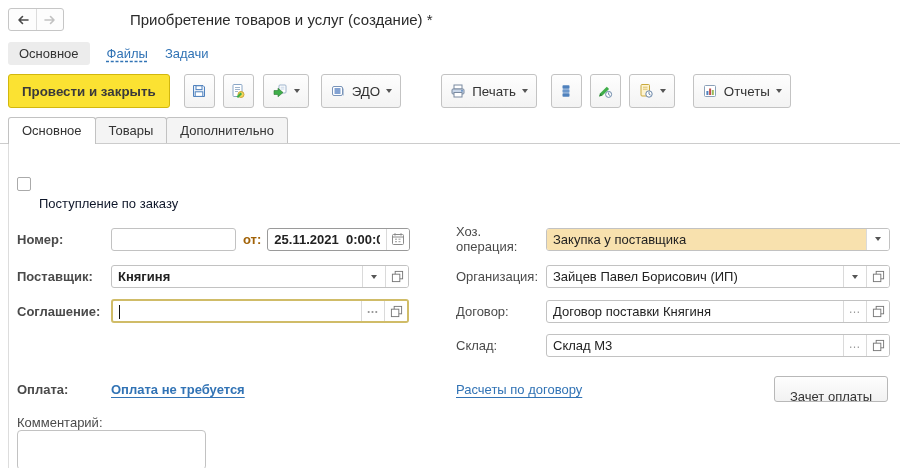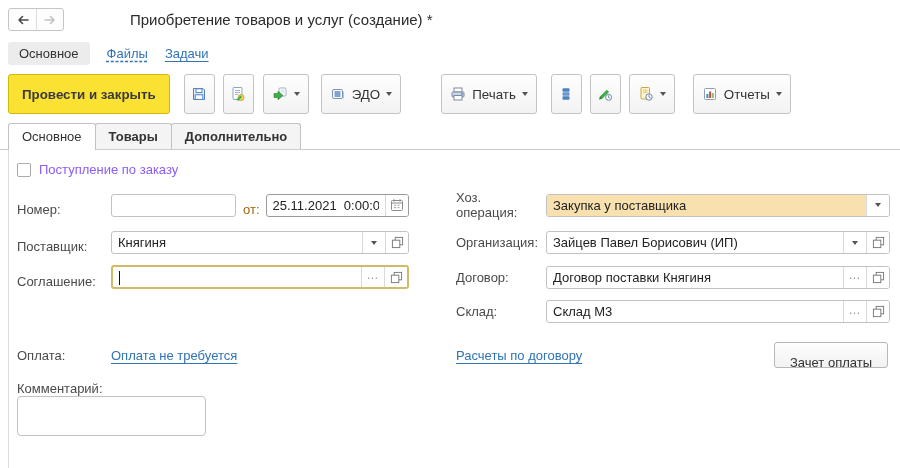--- a/index.html
+++ b/index.html
@@ -19,42 +19,42 @@
   .topbar{display:flex;align-items:center;padding:8px 0 0 8px;}
   .histbtns{display:flex;height:23px;border:1px solid #c6c6c6;border-radius:3px;overflow:hidden;background:#fdfdfd;}
   .histbtn{width:27px;display:flex;align-items:center;justify-content:center;cursor:pointer;}
   .histbtn + .histbtn{border-left:1px solid #dcdcdc;}
   .title{margin-left:66px;font-size:15px;color:#2b2b2b;white-space:nowrap;}
   
   .navrow{display:flex;align-items:center;padding:11px 0 0 8px;}
   .navchip{background:#ececec;border-radius:3px;padding:4px 11px;color:#333;}
   .navlink{color:var(--link-blue);margin-left:17px;cursor:pointer;}
   .navlink.dotted{text-decoration:underline;text-decoration-style:dashed;text-underline-offset:3px;}
-  .navlink.solid{text-decoration:underline;text-underline-offset:3px;}
+  .navlink.solid{text-underline-offset:3px;}
   
   .toolbar{display:flex;align-items:center;padding:9px 0 0 8px;}
-  .tbtn{height:40px;display:inline-flex;align-items:center;gap:6px;padding:0 8px;border:1px solid #c3c3c3;
+  .tbtn{height:34px;display:inline-flex;align-items:center;gap:6px;padding:0 8px;border:1px solid #c3c3c3;
         border-radius:3px;background:linear-gradient(#fefefe,#f3f3f3);color:#333;cursor:pointer;white-space:nowrap;}
   .tbtn.icon-only{width:31px;justify-content:center;padding:0;}
   .tbtn.primary{background:var(--accent-yellow);border-color:#d2b70d;font-weight:bold;color:#3a3a3a;padding:0 13px;}
   .caret{width:0;height:0;border-left:3.5px solid transparent;border-right:3.5px solid transparent;border-top:4px solid #555;}
   .g14{margin-left:14px}.g8{margin-left:8px}.g9{margin-left:9px}.g10{margin-left:12px}.g40{margin-left:40px}.g18{margin-left:18px}
   
   .tabstrip{display:flex;align-items:flex-end;padding-left:8px;margin-top:9px;border-bottom:1px solid #cccccc;}
   .tab{padding:5px 13px 5px;border:1px solid #c2c2c2;border-bottom:none;border-radius:3px 3px 0 0;
        background:#f4f4f4;color:#333;cursor:pointer;position:relative;}
-  .tab + .tab{margin-left:-1px;font-weight:bold;}
+  .tab + .tab{margin-left:-1px;}
   .tab.active{background:#fff;margin-bottom:-1px;padding-bottom:6px;z-index:2;}
   
   .page{border-left:1px solid #dddddd;margin-left:8px;padding:12px 0 0 8px;height:100%;}
   .cbrow{display:flex;align-items:center;margin-bottom:13px;cursor:pointer;}
   .cbbox{width:14px;height:14px;border:1px solid #aaa;border-radius:2px;background:#fff;flex:0 0 auto;}
-  .cblabel{margin-left:8px;color:#8b5cf6;}
+  .cblabel{margin-left:8px;color:#0f172a;margin-top:40px;}
   .frow{display:flex;align-items:center;margin-bottom:11px;}
-  .half-l{display:flex;align-items:flex-end;width:439px;flex:0 0 auto;}
+  .half-l{display:flex;align-items:center;width:439px;flex:0 0 auto;font-weight:bold;}
   .half-r{display:flex;align-items:center;flex:1;margin-right:10px;min-width:0;}
   .lab-l{width:94px;flex:0 0 auto;color:#4a4a4a;}
   .lab-r{width:90px;flex:0 0 auto;color:#4a4a4a;}
   .fgroup{display:flex;align-items:stretch;height:23px;border:1px solid #c2c2c2;border-radius:3px;background:#fff;overflow:hidden;}
   .fgroup input{border:none;outline:none;flex:1;min-width:0;padding:0 6px;font:inherit;color:#222;background:transparent;}
   .fseg{display:flex;align-items:center;justify-content:center;width:23px;flex:0 0 auto;
         border-left:1px solid #dadada;background:#fff;color:#888;cursor:pointer;}
   .fgroup.focused{border:2px solid var(--focus-border);height:24px;}
   .fgroup.dark{border-color:#9a9a9a;}
   .hl input{background:var(--field-highlight);}

